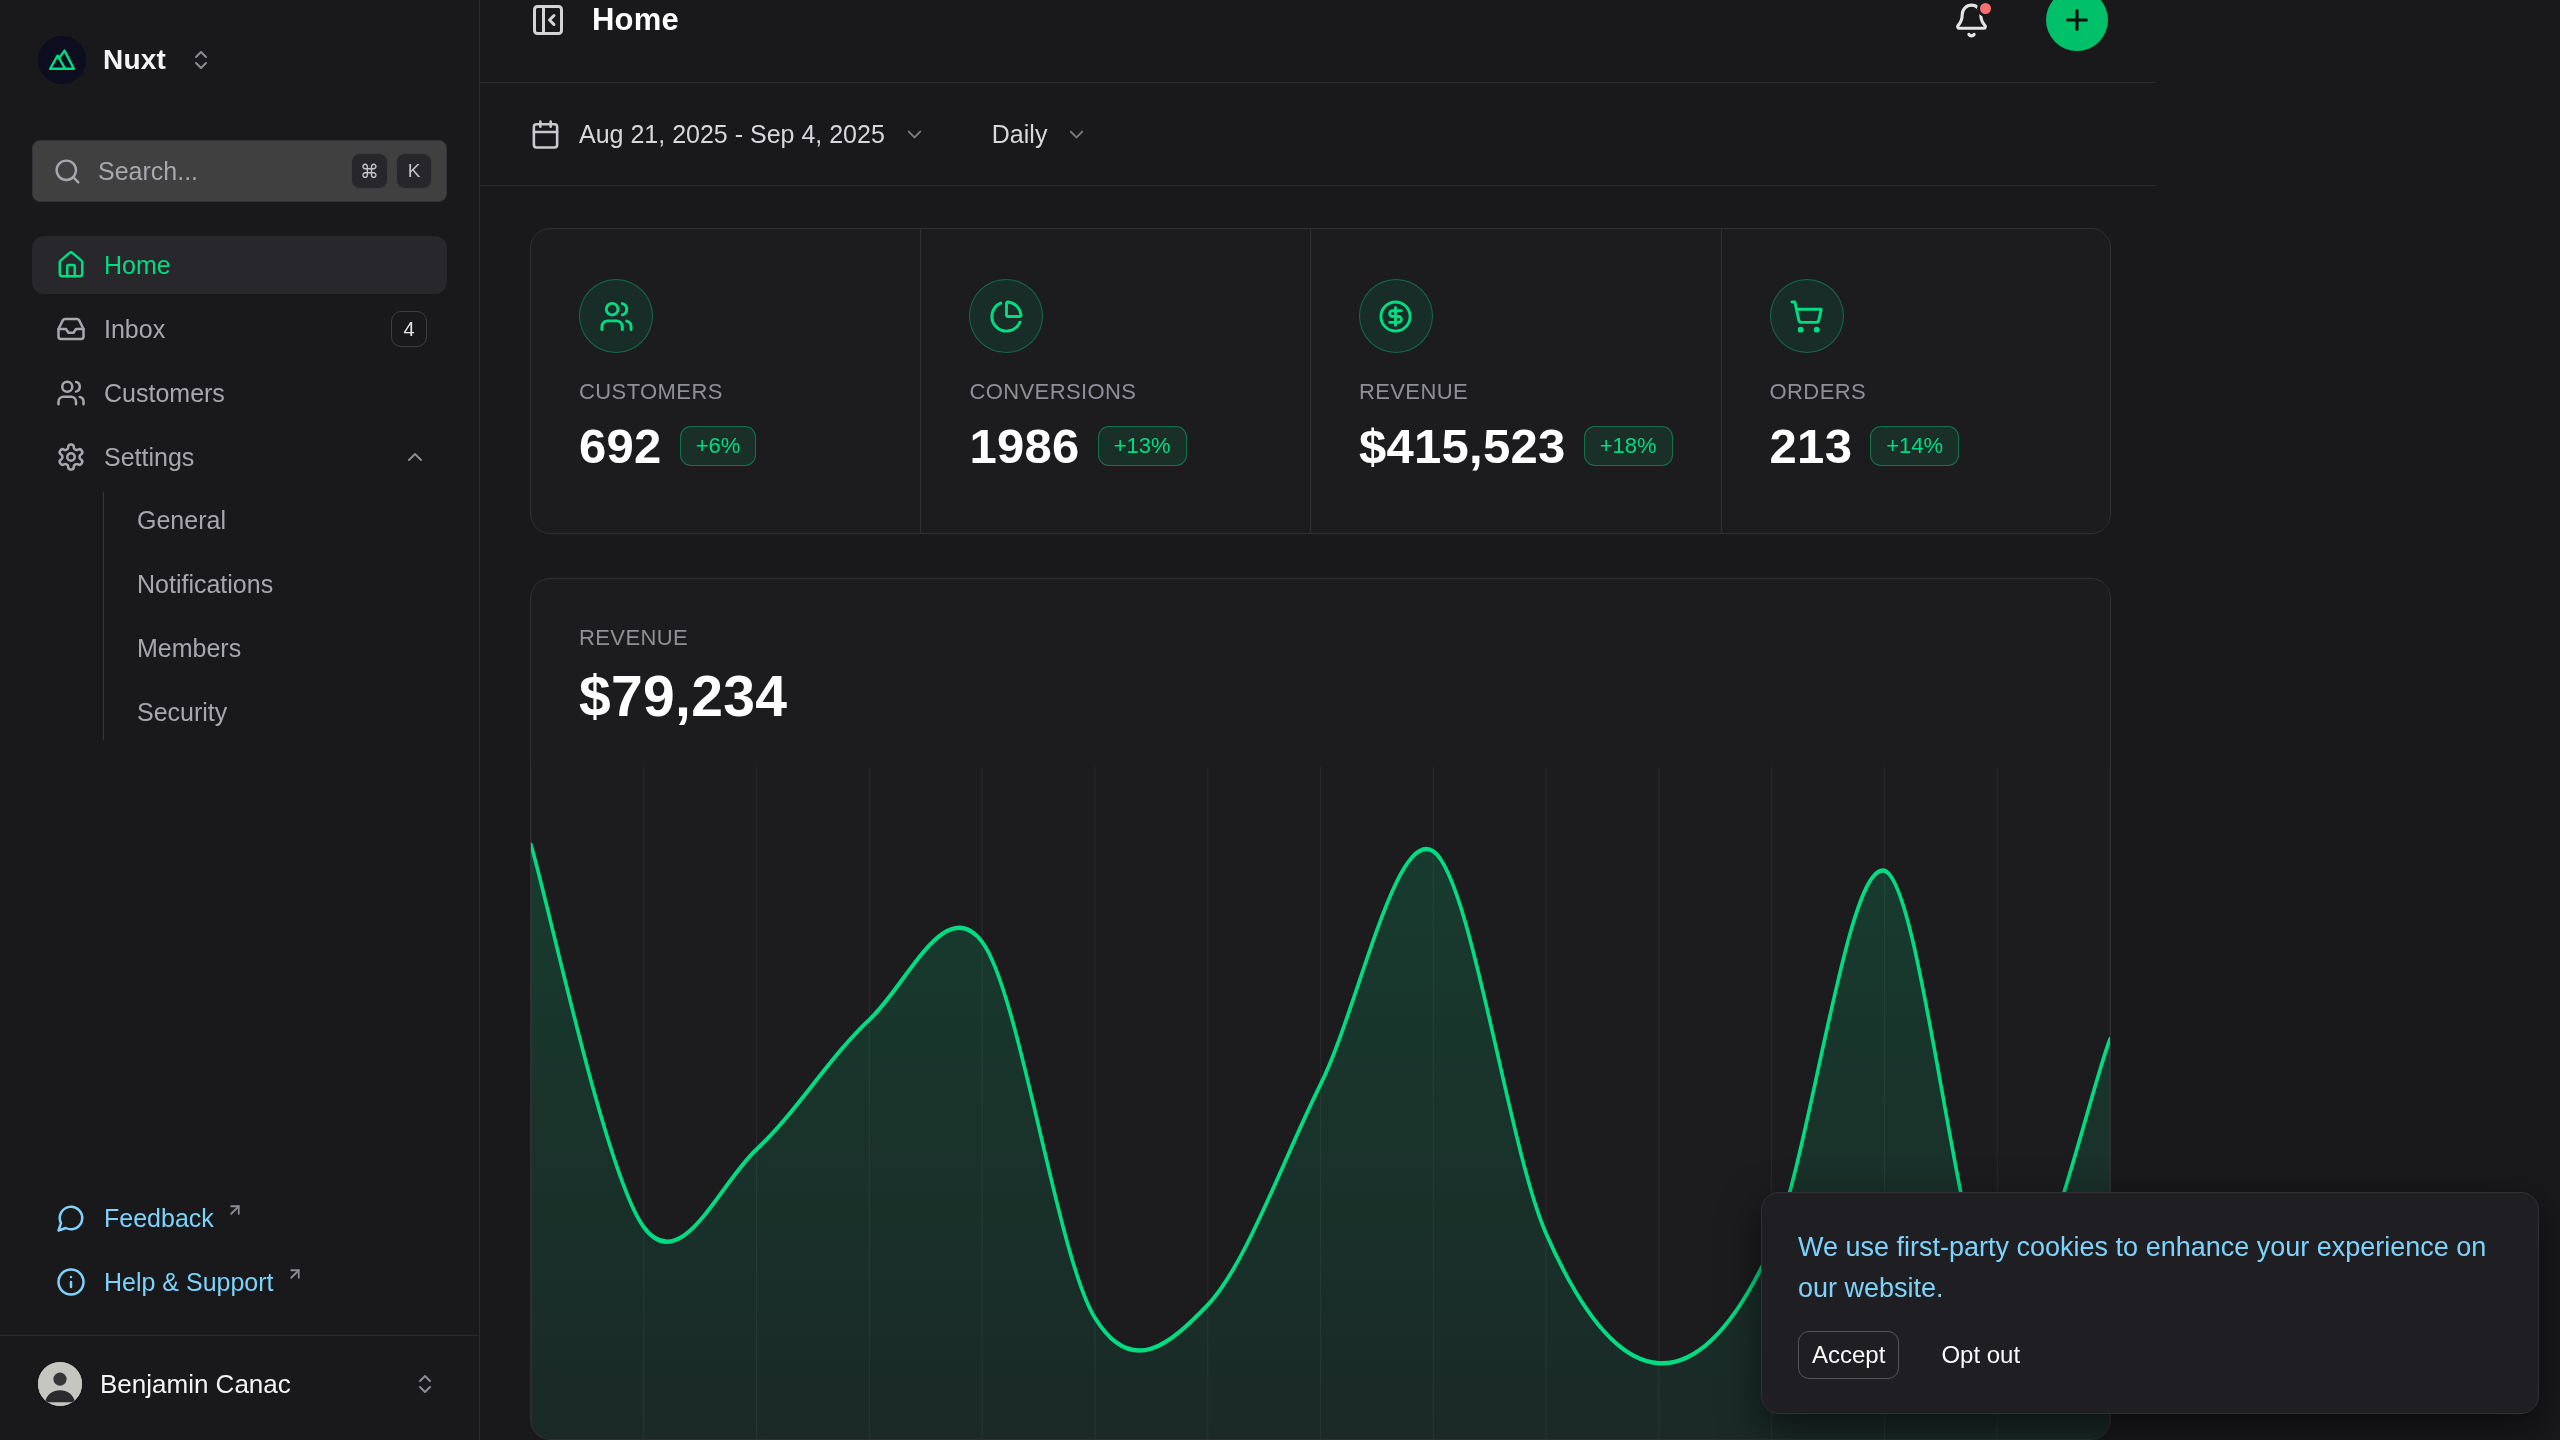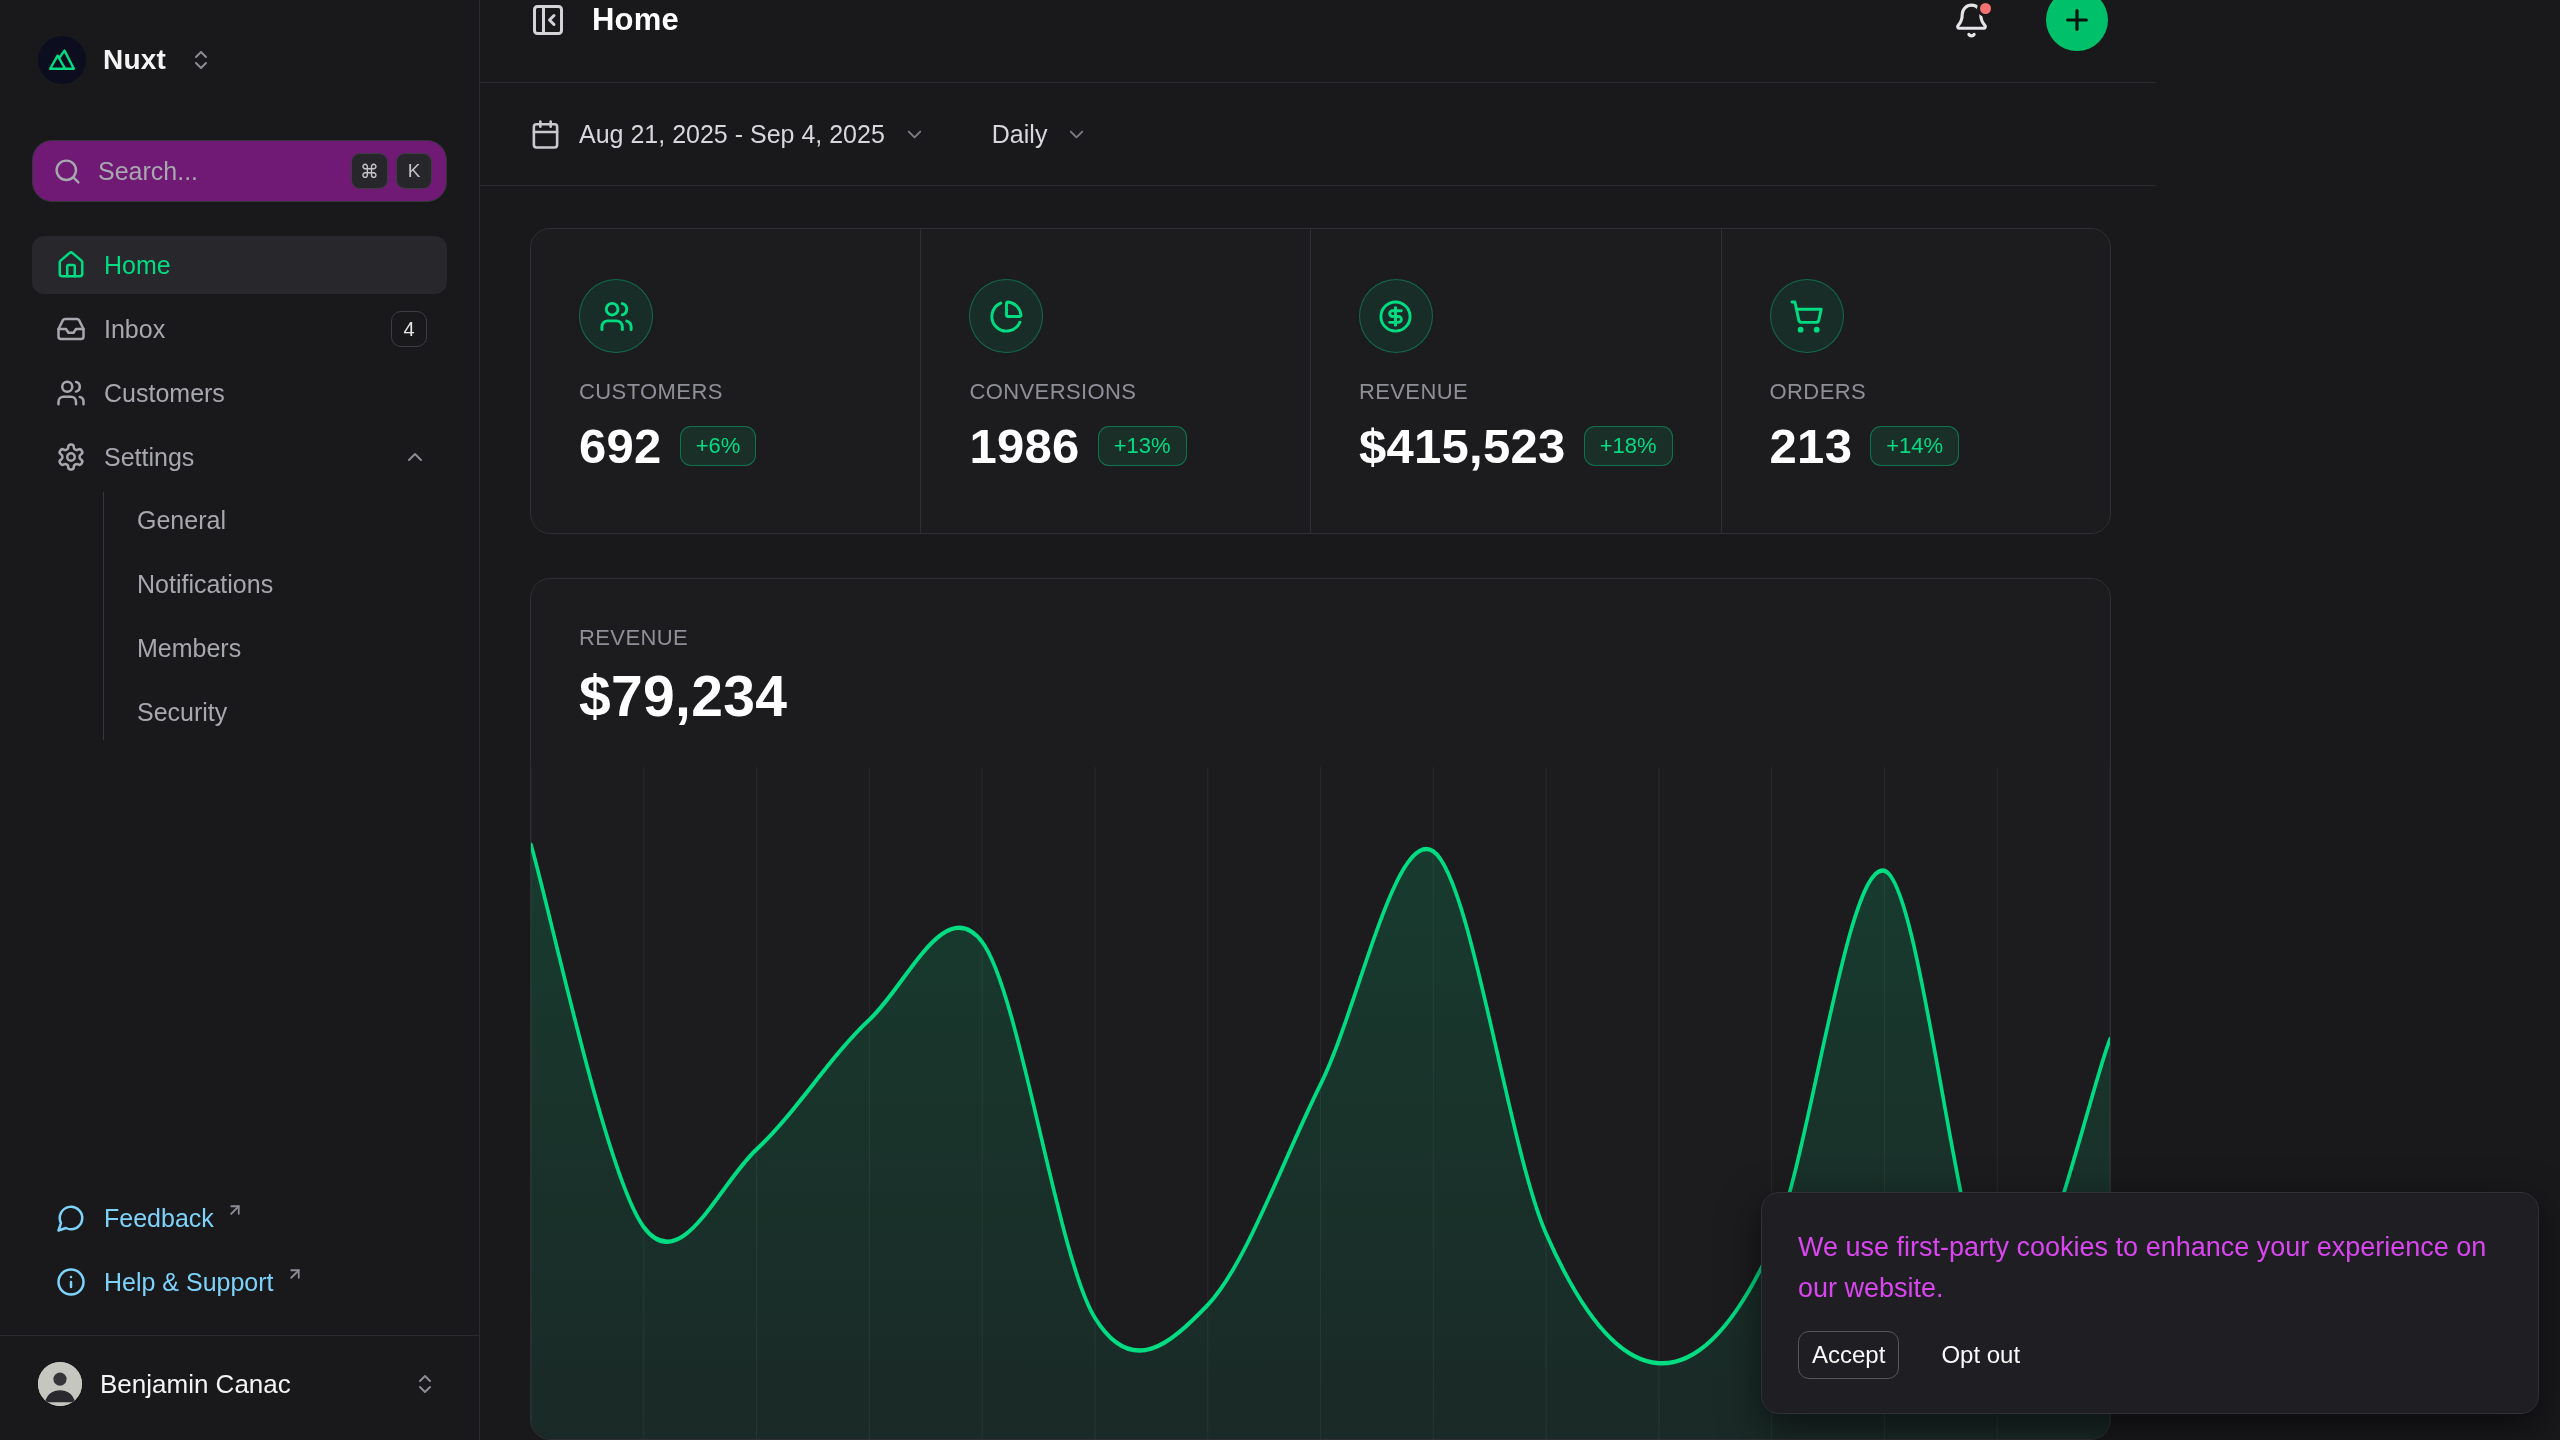--- a/index.html
+++ b/index.html
@@ -28,22 +28,22 @@
   }
   .logo-circle {
     width:48px; height:48px; border-radius:50%;
     background:#0c0d1f; display:flex; align-items:center; justify-content:center;
   }
   .logo-circle svg { width:30px; height:30px; }
   .team-name { font-size:28px; font-weight:600; letter-spacing:.2px; }
   .unfold-ic { width:24px; height:24px; color:#8b8b93; margin-left:6px; }
 
   .searchbar {
-    height:62px; border:1px solid #34343a; background:#701a75;
-    border-radius:20px; display:flex; align-items:center;
+    height:62px; border:1px solid #34343a; background:#404040;
+    border-radius:8px; display:flex; align-items:center;
     padding:0 14px 0 20px; gap:16px; margin-bottom:34px; cursor:pointer;
   }
   .searchbar .s-ic { width:29px; height:29px; color:#a7a7ae; }
   .search-ph { flex:1; color:#a7a7ae; font-size:25px; }
   .kbds { display:flex; gap:8px; }
   kbd {
     min-width:36px; height:36px; padding:0 8px;
     border:1px solid #3c3c42; background:#26262b; border-radius:9px;
     color:#c2c2c8; font-size:19px; display:flex; align-items:center; justify-content:center;
     font-family:"Liberation Sans","DejaVu Sans",sans-serif;
@@ -164,21 +164,21 @@
   .chart { position:absolute; left:0; right:0; top:188px; bottom:0; }
   .chart svg { width:100%; height:100%; display:block; }
 
   
   .cookie {
     position:absolute; right:21px; bottom:26px; width:778px;
     background:#1f1f23; border:1px solid #303036; border-radius:18px;
     padding:34px 38px 34px 36px; z-index:20;
     box-shadow:0 14px 40px rgba(0,0,0,.55);
   }
-  .cookie-msg { color:#d946ef; font-size:27px; line-height:41px; font-weight:400; }
+  .cookie-msg { color:#7dd3fc; font-size:27px; line-height:41px; font-weight:400; }
   .cookie-actions { margin-top:22px; display:flex; align-items:center; gap:42px; }
   .accept-btn {
     background:none; border:1px solid #54545c; border-radius:11px;
     color:#fafafa; font-size:24px; font-weight:500; padding:9px 13px; cursor:pointer;
     font-family:inherit;
   }
   .optout-btn {
     background:none; border:none; color:#fafafa; font-size:24px; font-weight:500;
     cursor:pointer; font-family:inherit;
   }

